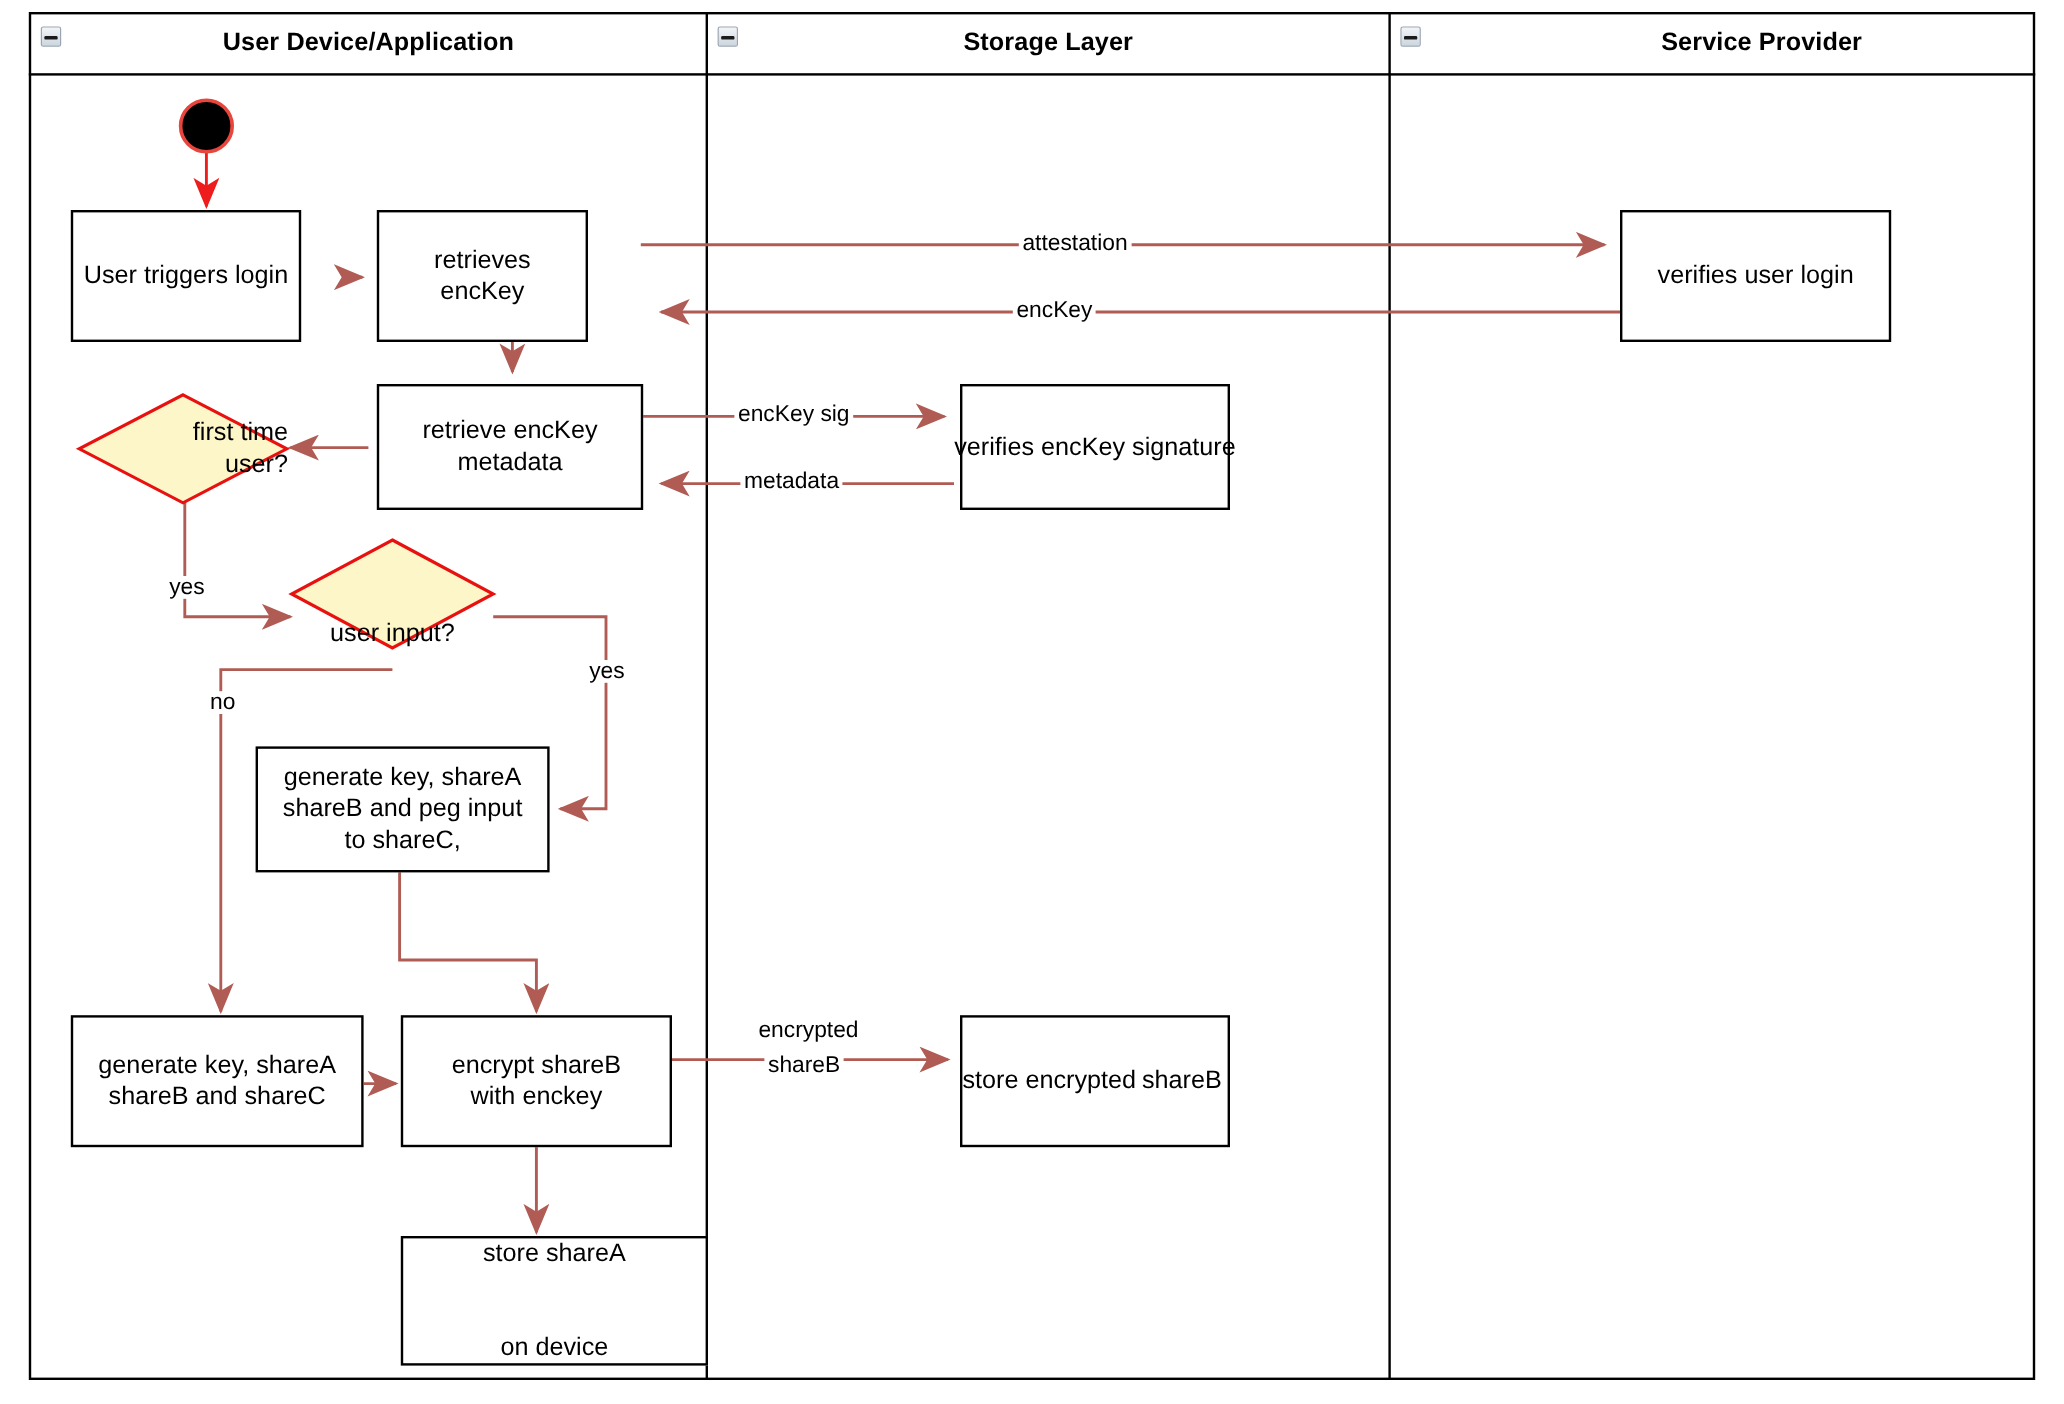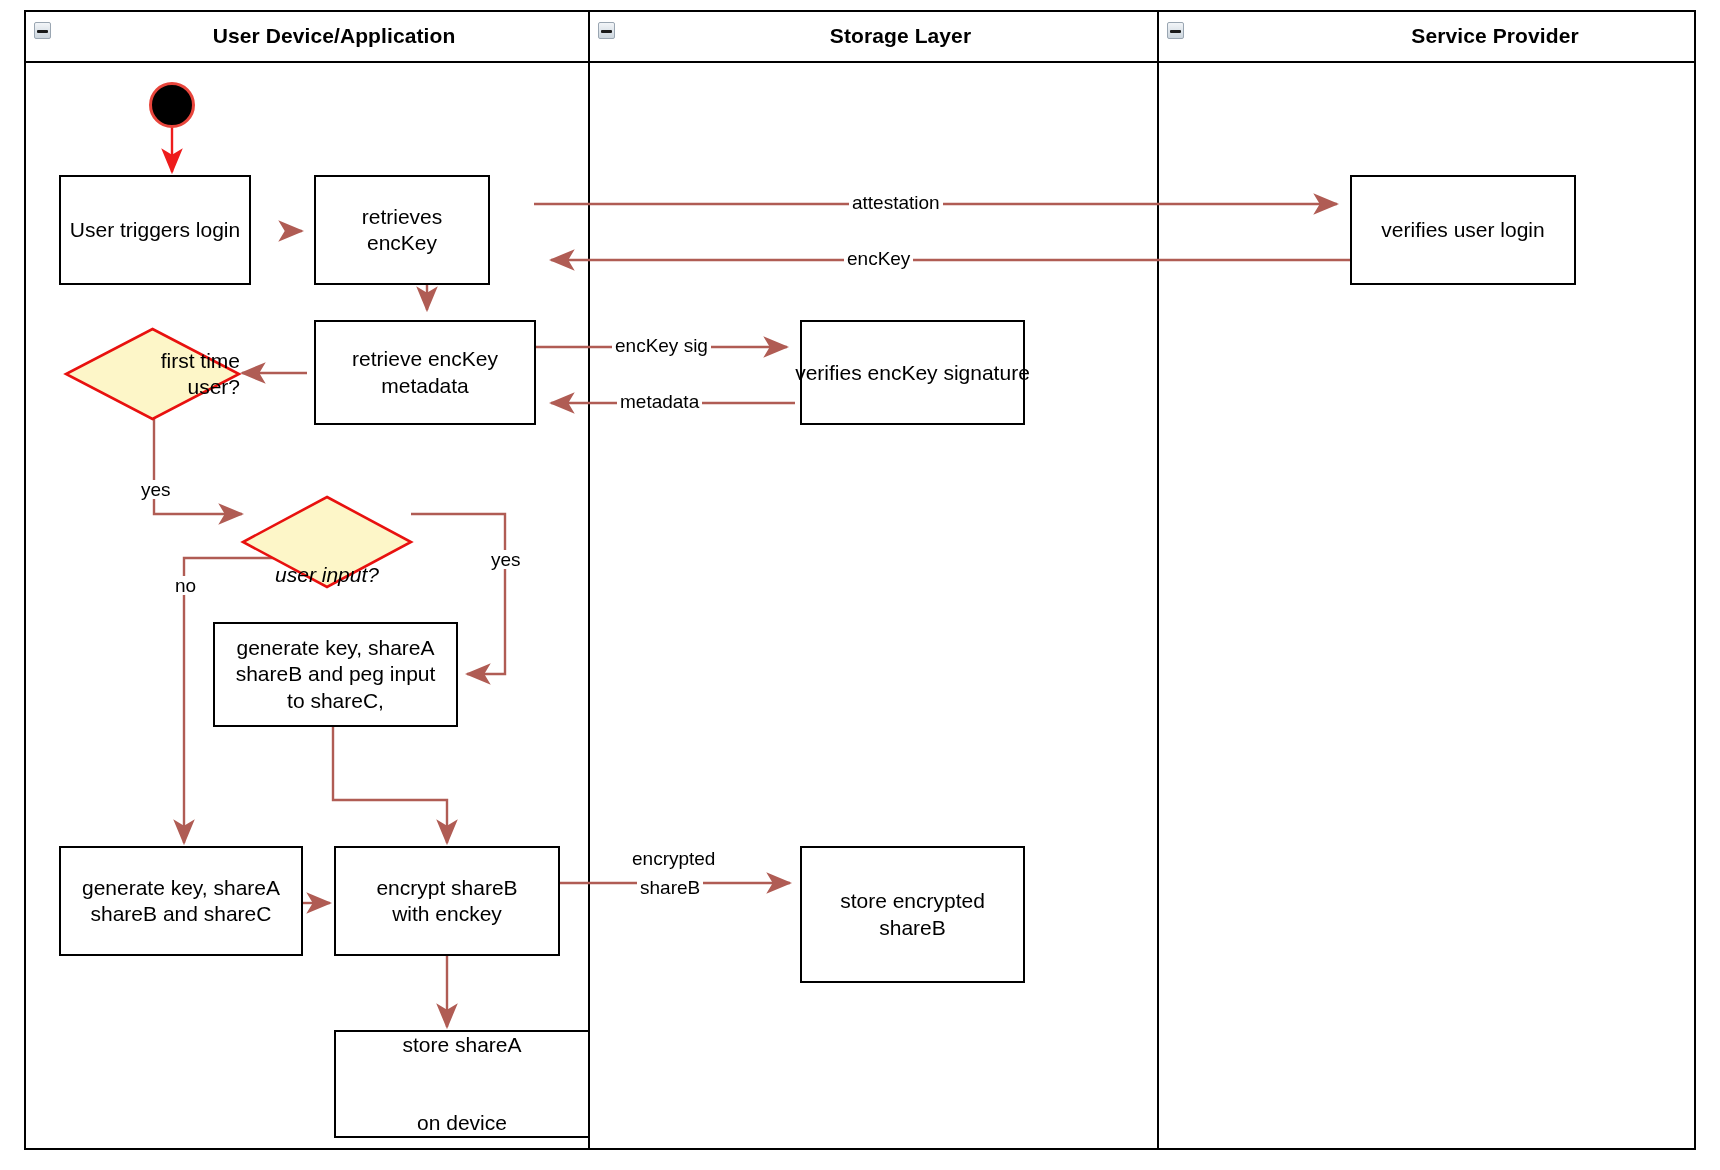--- a/index.html
+++ b/index.html
@@ -1,21 +1,21 @@
 <!DOCTYPE html>
 <html><head>
 <meta charset="utf-8">
 <style>
   html,body{margin:0;padding:0;background:#ffffff;}
   body{font-family:"Liberation Sans", sans-serif;}
   #canvas{position:relative;width:1720px;height:1170px;background:#ffffff;overflow:hidden;}
   .frame{position:absolute;left:24px;top:10px;width:1672px;height:1140px;border:2px solid #000;box-sizing:border-box;}
   .lane-div{position:absolute;top:10px;width:0;border-left:2px solid #000;height:1140px;}
   .lane-header-rule{position:absolute;left:24px;top:61px;width:1672px;height:0;border-top:2px solid #000;}
-  .lane-title{position:absolute;top:20px;height:32px;line-height:32px;text-align:center;font-weight:bold;font-size:21px;color:#000;letter-spacing:.1px;margin-left:27px;}
+  .lane-title{position:absolute;top:20px;height:32px;line-height:32px;text-align:center;font-weight:bold;font-size:21px;color:#000;letter-spacing:.1px;}
   .collapse-icon{position:absolute;top:22px;width:17px;height:17px;border:1px solid #9aa6b2;
      background:linear-gradient(#f2f5f8,#cdd6de);border-radius:2px;box-sizing:border-box;}
   .collapse-icon i{display:block;position:absolute;left:2px;right:2px;top:7px;height:3px;background:#1a1a1a;border-radius:1px;}
   .node{position:absolute;box-sizing:border-box;border:2.5px solid #000;background:#fff;
         display:flex;align-items:center;justify-content:center;text-align:center;
         font-size:21px;color:#000;line-height:1.25;white-space:nowrap;}
   .node span{display:block;width:100%;}
   .node.overflow{overflow:visible;}
   .diamond{position:absolute;}
   .diamond svg{position:absolute;left:0;top:0;overflow:visible;}
@@ -113,21 +113,21 @@
   <div class="diamond" style="left:65px;top:328px;width:175px;height:92px;">
     <svg width="175" height="92" viewBox="0 0 175 92">
       <polygon points="87.5,1 174,46 87.5,91 1,46" fill="#fdf6c8" stroke="#e8110f" stroke-width="2.6"></polygon>
     </svg>
     <div class="dlabel" style="flex-direction:column;">
       <span>first time</span>
       <span>user?</span>
     </div>
   </div>
 
-  <div class="diamond" style="left:242px;top:496px;width:170px;height:92px;font-style:italic;">
+  <div class="diamond" style="left:242px;top:449px;width:170px;height:92px;">
     <svg width="170" height="92" viewBox="0 0 170 92">
       <polygon points="85,1 169,46 85,91 1,46" fill="#fdf6c8" stroke="#e8110f" stroke-width="2.6"></polygon>
     </svg>
     <div class="dlabel">
       <span>user input?</span>
     </div>
   </div>
 
   <div class="node" style="left:213px;top:622px;width:245px;height:105px;flex-direction:column;">
     <span>generate key, shareA</span>
@@ -147,21 +147,21 @@
 
   <div class="node" style="left:334px;top:1030px;width:256px;height:108px;flex-direction:column;justify-content:space-between;">
     <span>store shareA</span>
     <span>on device</span>
   </div>
 
   <div class="node overflow" style="left:800px;top:320px;width:225px;height:105px;">
     <span style="position:absolute;left:50%;top:50%;transform:translate(-50%,-50%);width:max-content;">verifies encKey signature</span>
   </div>
 
-  <div class="node" style="left:800px;top:846px;width:225px;height:137px;flex-direction:column;">
+  <div class="node" style="left:800px;top:846px;width:225px;height:110px;flex-direction:row;">
     <span>store encrypted</span>
     <span>shareB</span>
   </div>
 
   <div class="node" style="left:1350px;top:175px;width:226px;height:110px;">
     <span>verifies user login</span>
   </div>
 
   <div class="edge-label" style="left:849px;top:193px;">attestation</div>
   <div class="edge-label" style="left:844px;top:249px;">encKey</div>

